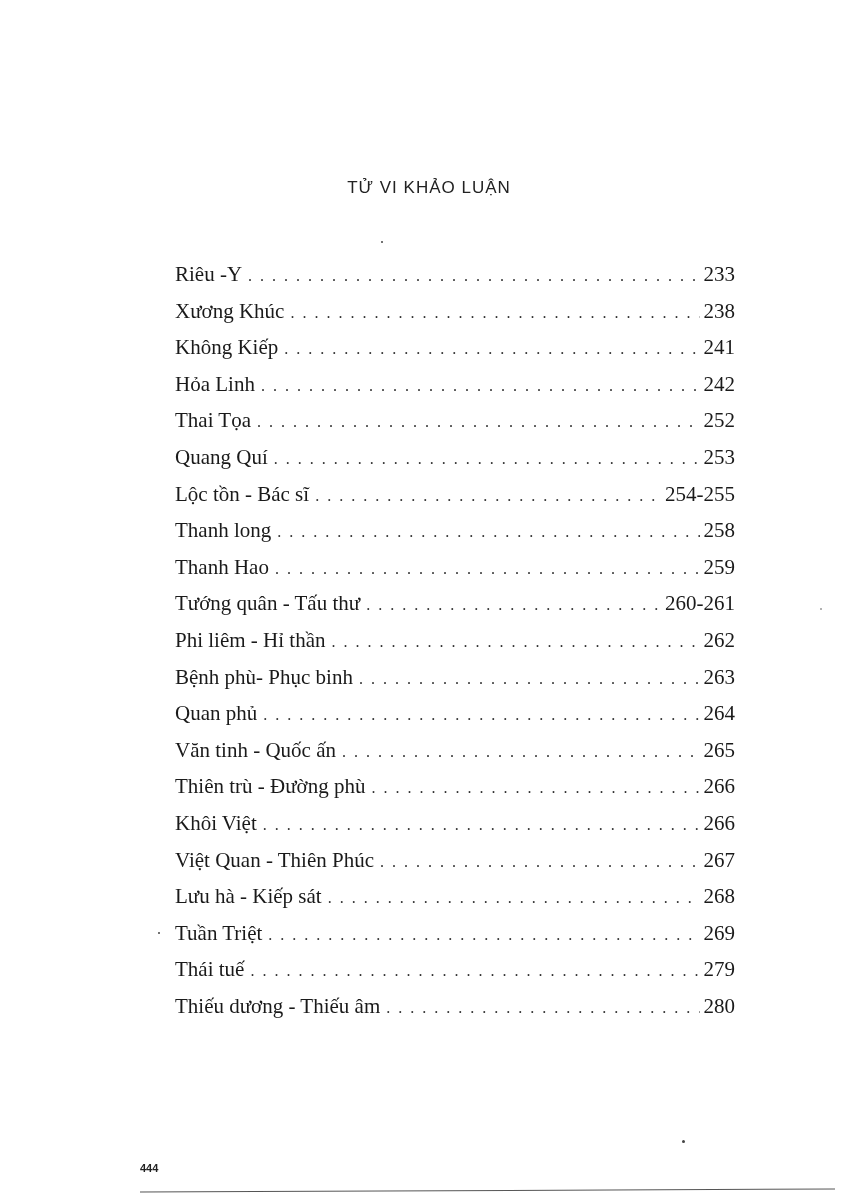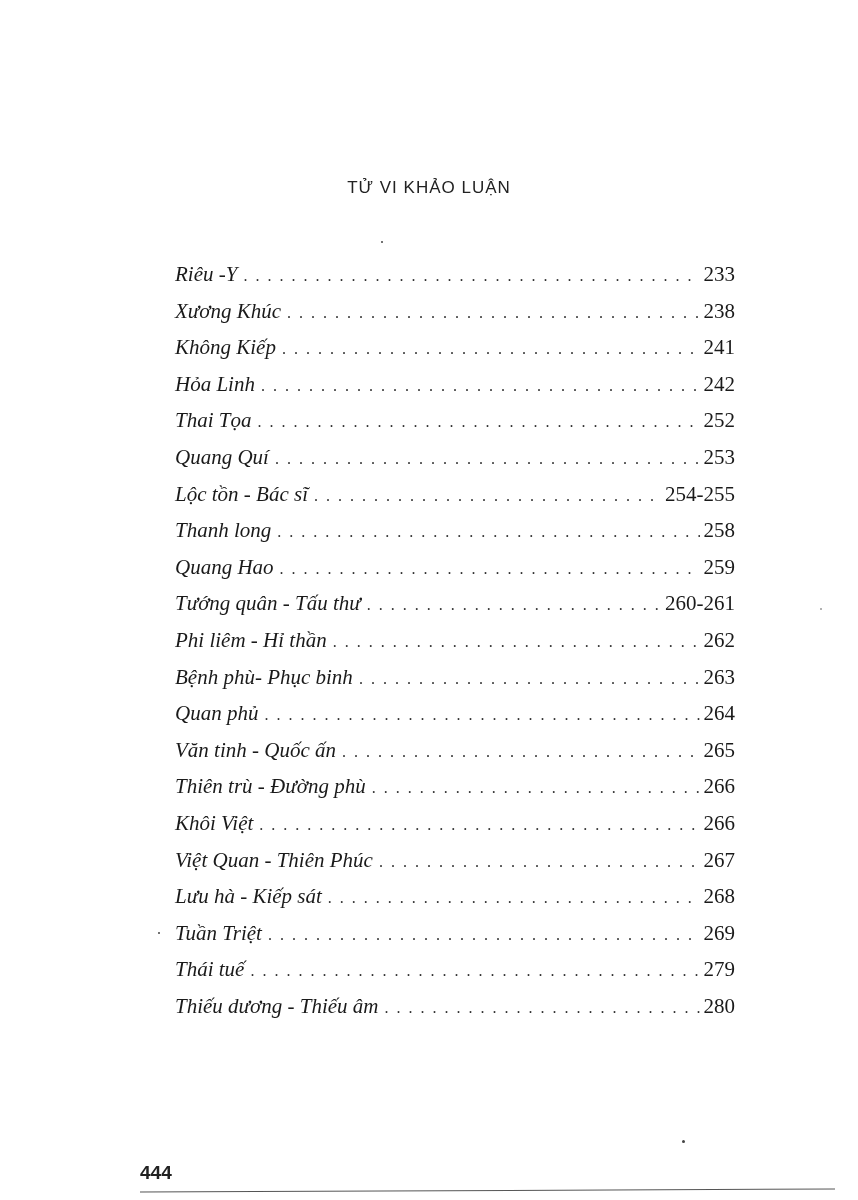--- a/index.html
+++ b/index.html
@@ -19,35 +19,35 @@
     }
     .toc {
       position: absolute; left: 175px; top: 262px; width: 560px;
     }
     .row {
       display: flex; align-items: baseline;
       height: 36.6px;
       font-size: 21px;
       white-space: nowrap;
     }
-    .row .title { flex: 0 0 auto; padding-right: 6px; font-style: italic; }
+    .row .title { flex: 0 0 auto; padding-right: 6px; }
     .row .leader {
       flex: 1 1 auto; overflow: hidden;
       color: #333; letter-spacing: 7.5px; font-size: 16px;
     }
     .row .leader::before {
       content: ". . . . . . . . . . . . . . . . . . . . . . . . . . . . . . . . . . . . . . . . . . . . . . . . . . . . . . . . . . .";
       letter-spacing: 2px;
     }
     .row .page { flex: 0 0 auto; padding-left: 4px; text-align: left; }
     .speck { position: absolute; width: 3px; height: 3px; background: #444; border-radius: 50%; }
     .footer-num {
       position: absolute; left: 140px; top: 1162px;
       font-family: "Liberation Sans", "DejaVu Sans", sans-serif;
-      font-size: 19px; font-weight: bold; color: #222;
+      font-size: 11px; font-weight: bold; color: #222;
     }
     .footer-rule {
       position: absolute; left: 140px; top: 1190px; width: 695px; height: 1px;
       background: #555; transform: rotate(-0.25deg);
     }
   </style>
 </head>
 <body>
 
 <div class="header">TỬ VI KHẢO LUẬN</div>
@@ -89,21 +89,21 @@
       <span class="title">Lộc tồn - Bác sĩ</span>
       <span class="leader"></span>
       <span class="page">254-255</span>
     </div>
   <div class="row">
       <span class="title">Thanh long</span>
       <span class="leader"></span>
       <span class="page">258</span>
     </div>
   <div class="row">
-      <span class="title">Quang Hao</span>
+      <span class="title">Thanh Hao</span>
       <span class="leader"></span>
       <span class="page">259</span>
     </div>
   <div class="row">
       <span class="title">Tướng quân - Tấu thư</span>
       <span class="leader"></span>
       <span class="page">260-261</span>
     </div>
   <div class="row">
       <span class="title">Phi liêm - Hỉ thần</span>

